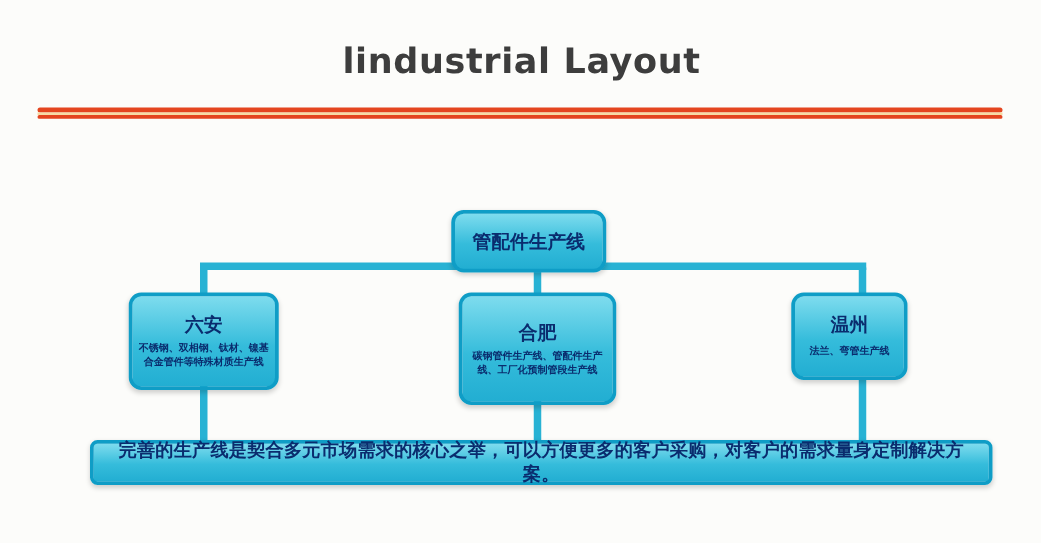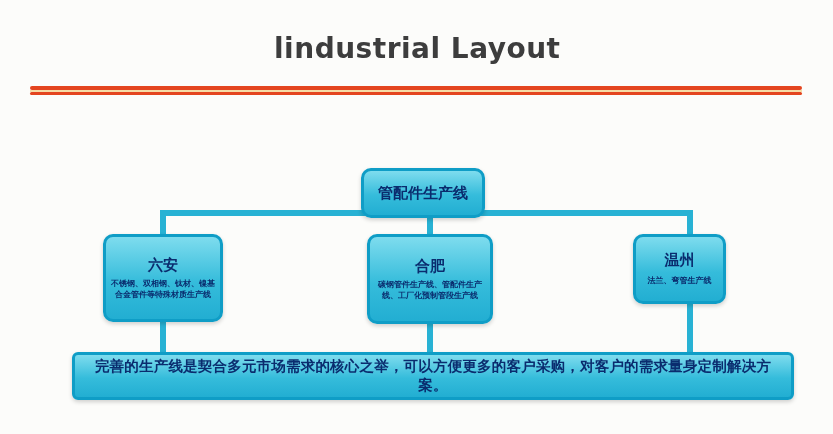--- a/index.html
+++ b/index.html
@@ -29,39 +29,39 @@
     background:linear-gradient(180deg,#7edcee 0%,#35bcdb 55%,#22aed2 100%);
     border:3px solid #0f9dc6; border-radius:10px;
     box-shadow:0 2px 4px rgba(0,0,0,0.18);
     display:flex; flex-direction:column; align-items:center; justify-content:center;
     box-sizing:border-box; text-align:center;
   }
   .node-label { font-size:15px; font-weight:800; color:#0a2c6e; line-height:1.2; }
   .node-desc  { font-size:8px; font-weight:700; color:#0a2c6e; line-height:1.4; padding:3px 5px 0 5px; }
 
   .root-node  { left:361px; top:136px; width:124px; height:50px;margin-top:32px; }
-  .node-luan  { left:103px; top:234px; width:120px; height:88px; }
+  .node-luan  { left:103px; top:234px; width:120px; height:78px; }
   .node-hefei { left:367px; top:234px; width:126px; height:90px; }
   .node-wenzhou { left:633px; top:234px; width:93px; height:70px; }
   .node-luan .node-desc, .node-hefei .node-desc { padding-top:4px; }
   .node-wenzhou .node-desc { padding-top:6px;font-family:Liberation Serif, serif; }
 
   .connector { position:absolute; background:#28b2d4; }
   .conn-root-v   { left:427px; top:185px; width:6px; height:27px; }
   .conn-h        { left:160px; top:210px; width:533px; height:6px; }
   .conn-drop-1   { left:160px; top:214px; width:6px; height:22px; }
   .conn-drop-2   { left:427px; top:214px; width:6px; height:22px; }
   .conn-drop-3   { left:687px; top:214px; width:6px; height:22px; }
   .conn-leaf-1   { left:160px; top:302px; width:6px; height:52px; }
   .conn-leaf-2   { left:427px; top:302px; width:6px; height:52px; }
   .conn-leaf-3   { left:687px; top:302px; width:6px; height:52px; }
 
   
   .summary-bar {
-    position:absolute; left:72px; top:352px; width:722px; height:48px;
+    position:absolute; left:72px; top:352px; width:722px; height:36px;
     background:linear-gradient(180deg,#7edcee 0%,#35bcdb 55%,#22aed2 100%);
     border:3px solid #0f9dc6; border-radius:6px;
     box-sizing:border-box;
     display:flex; align-items:center; justify-content:center;
     box-shadow:0 2px 4px rgba(0,0,0,0.18);
   }
   .summary-text {
     font-size:14.5px; font-weight:800; color:#0a2c6e; text-align:center;
     padding:0 8px; letter-spacing:0.2px;
   }

